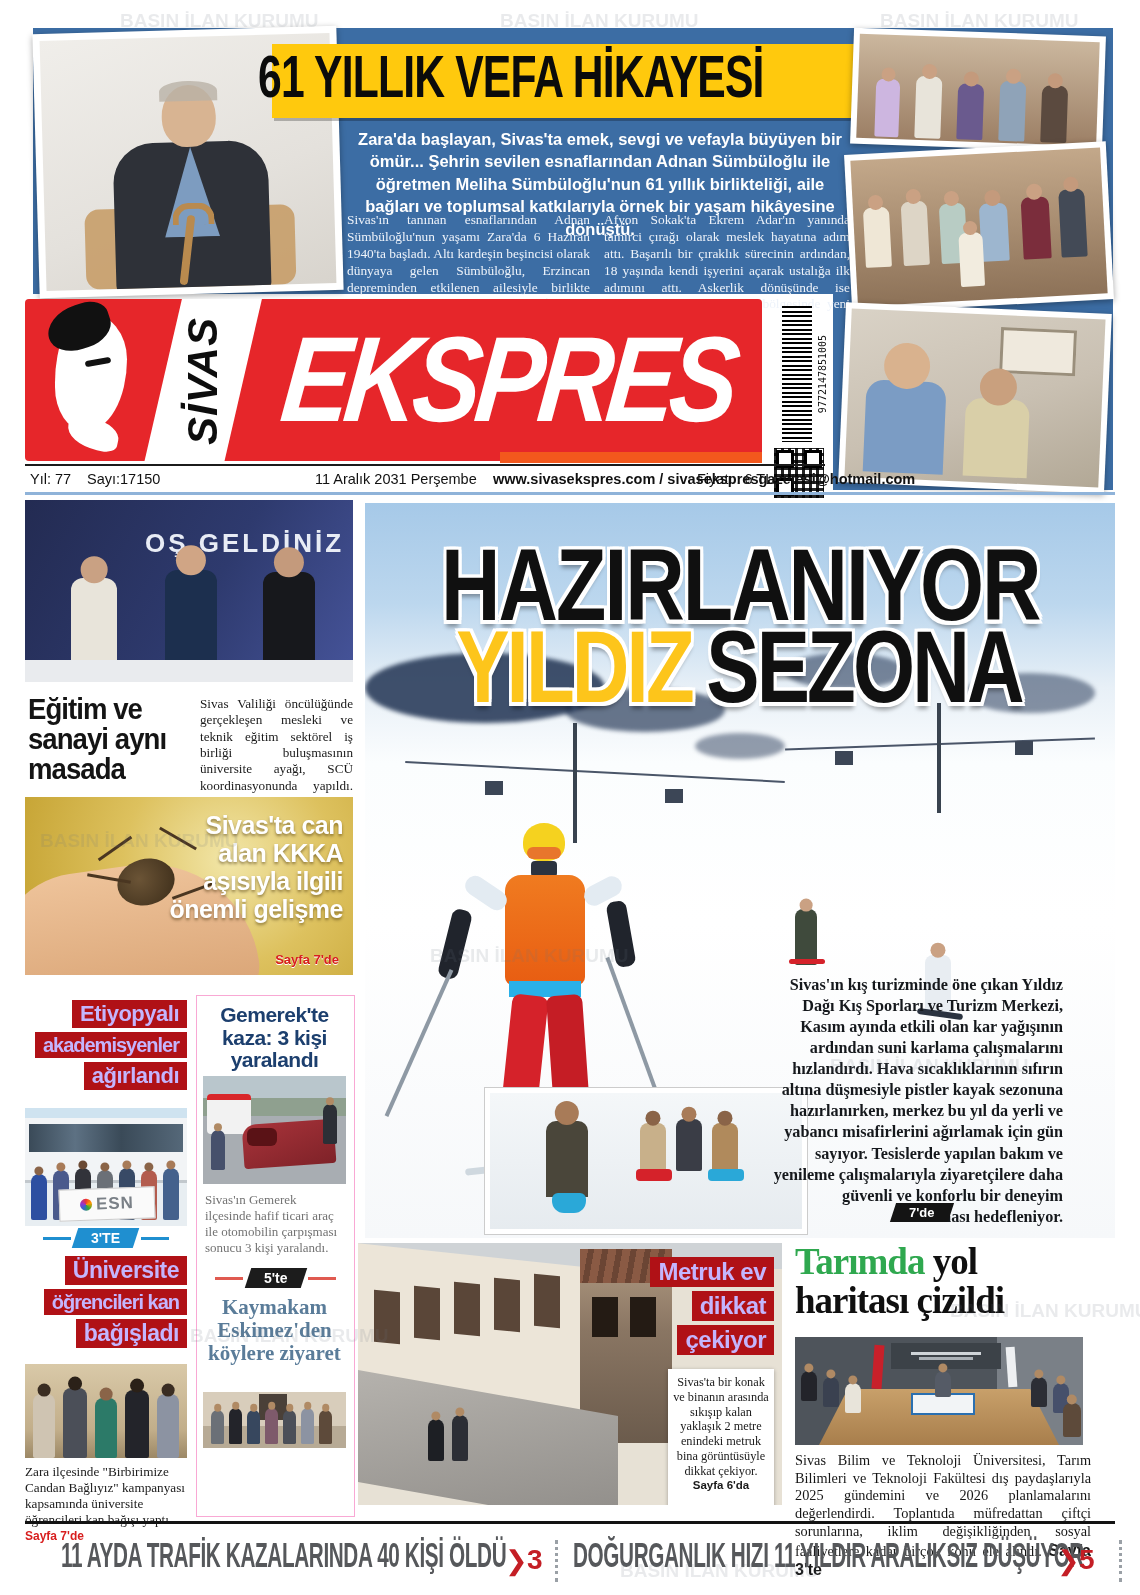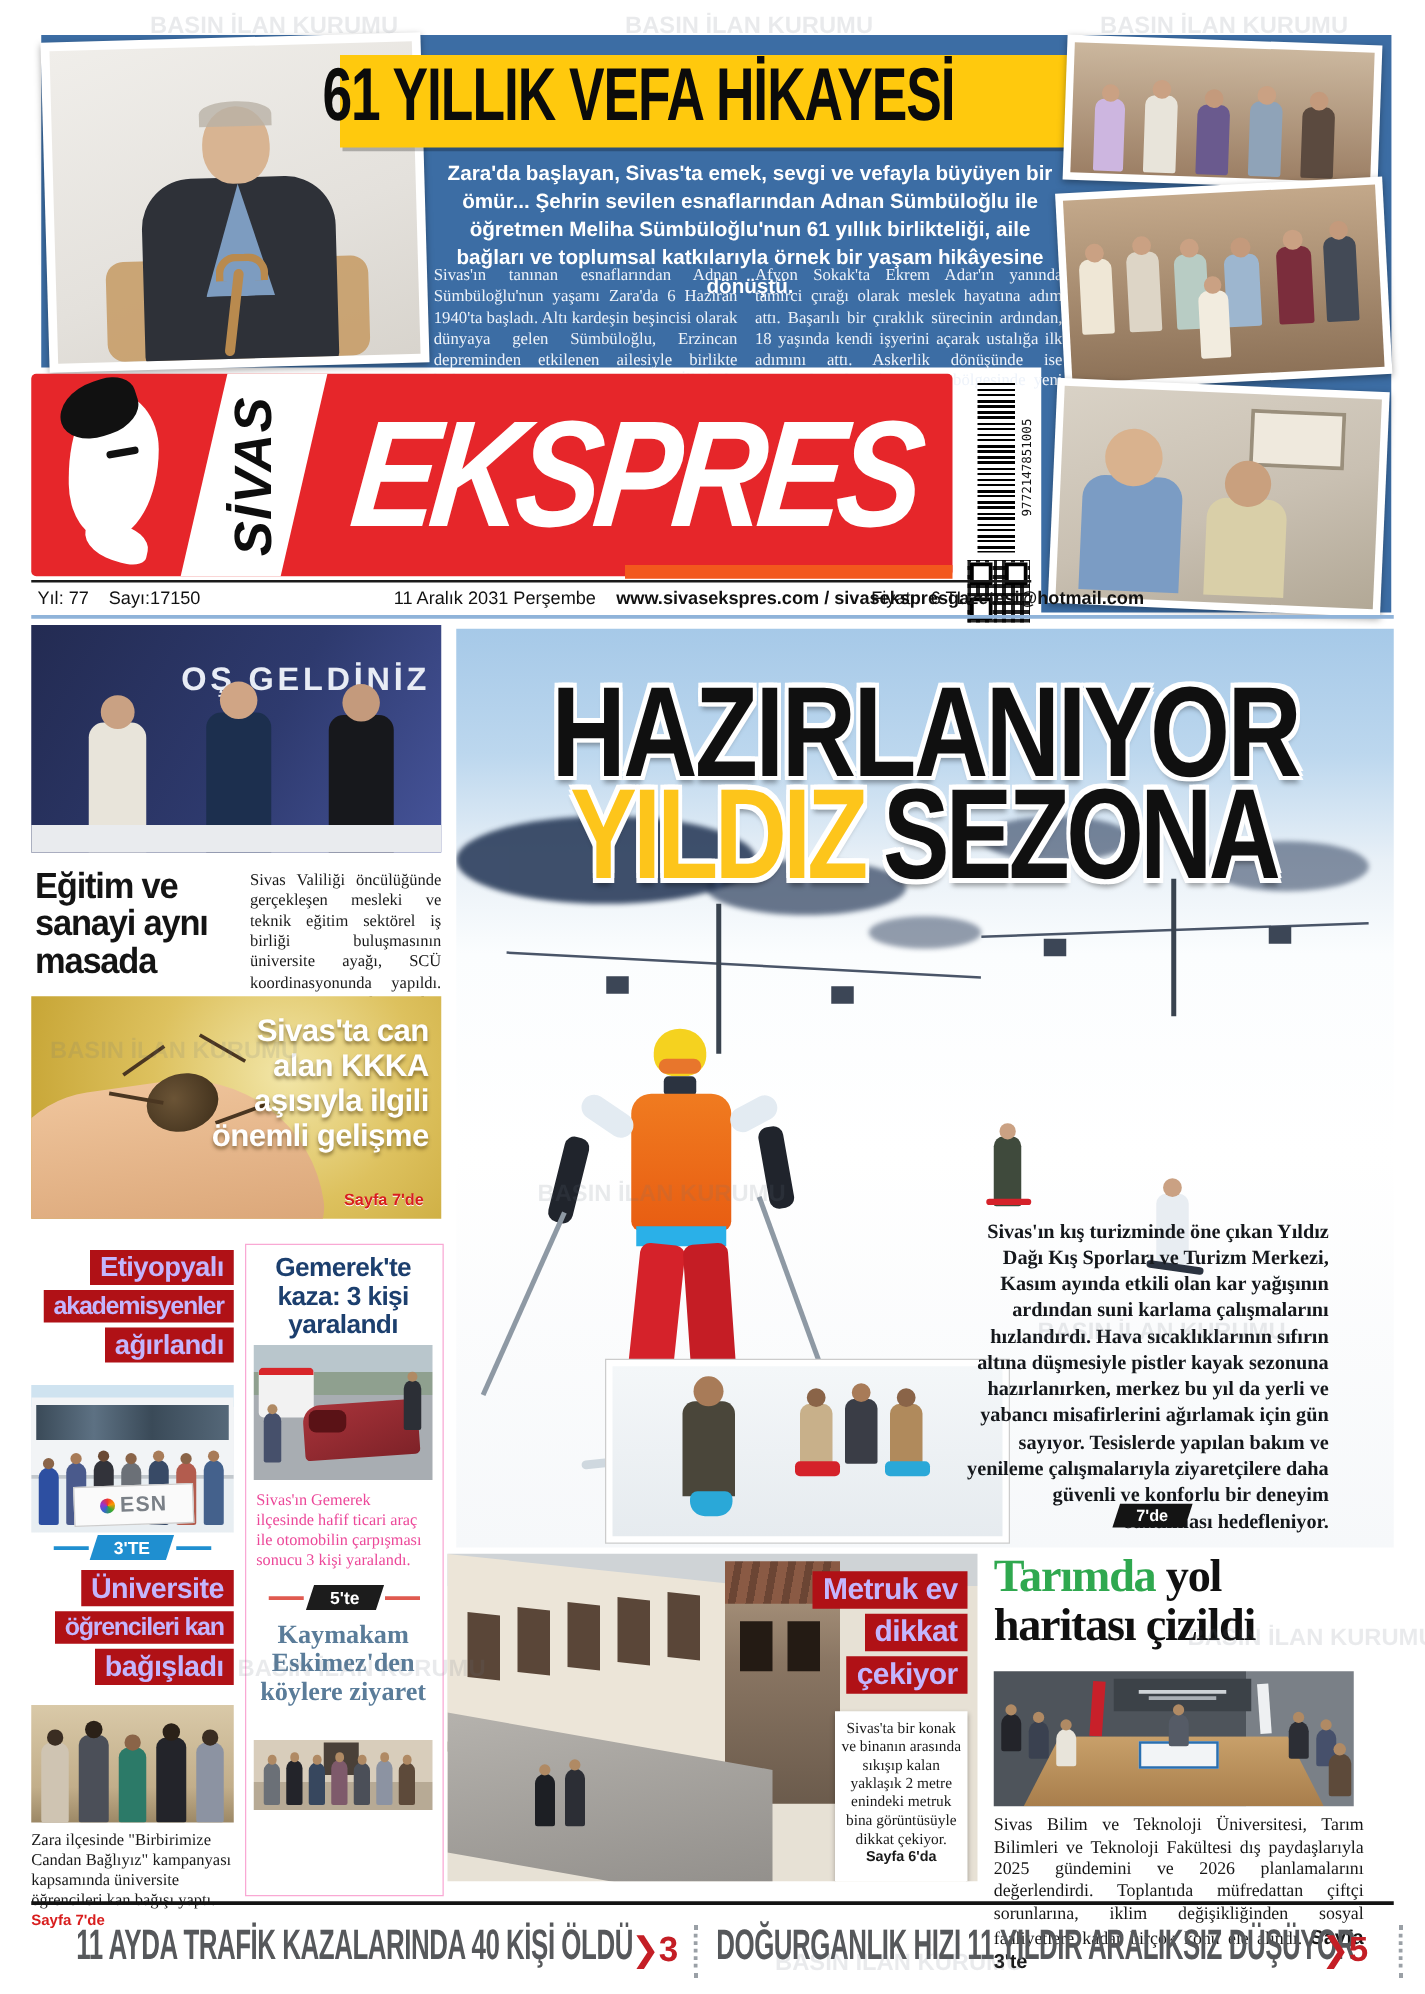--- a/index.html
+++ b/index.html
@@ -210,21 +210,21 @@
 
   <div class="abs" style="left:196px;top:995px;width:157px;height:520px;border:1px solid #f9a8d4;background:#fff;">
     <div class="abs" style="left:6px;top:8px;width:143px;text-align:center;color:#1c3f6e;font-weight:900;font-size:21px;line-height:1.08;letter-spacing:-.5px;">Gemerek'te kaza: 3 kişi yaralandı</div>
     <div class="photo" style="left:6px;top:80px;width:143px;height:108px;background:linear-gradient(180deg,#b9c6cc 0 22px,#8fa08f 22px 40px,#a8adb2 40px 100%);">
       <div class="abs" style="left:4px;top:18px;width:44px;height:34px;background:#f2f2f2;border-top:6px solid #d8262a;border-radius:4px;"></div>
       <div class="abs" style="left:40px;top:46px;width:92px;height:44px;background:linear-gradient(160deg,#a8333a,#7e2228);border-radius:14px 10px 4px 4px;transform:rotate(-4deg);"></div>
       <div class="abs" style="left:44px;top:52px;width:30px;height:18px;background:#5a1216;border-radius:6px;"></div>
       <div class="person" style="--c:#2c2f36;--s:#b08a64;left:120px;top:28px;width:14px;height:40px;"></div>
       <div class="person" style="--c:#46506b;--s:#b08a64;left:8px;top:54px;width:14px;height:40px;"></div>
     </div>
-    <div class="abs serif" style="left:8px;top:196px;width:140px;font-size:13px;line-height:1.22;color:#ec4899;">Sivas'ın Gemerek ilçesinde hafif ticari araç ile otomobilin çarpışması sonucu 3 kişi yaralandı.</div>
+    <div class="abs serif" style="left:8px;top:196px;width:140px;font-size:13px;line-height:1.22;color:#737373;">Sivas'ın Gemerek ilçesinde hafif ticari araç ile otomobilin çarpışması sonucu 3 kişi yaralandı.</div>
     <div class="abs" style="left:0;top:272px;width:157px;text-align:center;white-space:nowrap;">
       <span class="tagline" style="border-color:#e05a50;"></span>
       <span class="tag" style="background:#1c1c1c;"><span style="display:inline-block;transform:skewX(18deg);">5'te</span></span>
       <span class="tagline" style="border-color:#e05a50;"></span>
     </div>
     <div class="abs serif" style="left:6px;top:300px;width:143px;text-align:center;color:#5a7c99;font-weight:700;font-size:21px;line-height:1.1;">Kaymakam Eskimez'den köylere ziyaret</div>
     <div class="photo" style="left:6px;top:396px;width:143px;height:56px;background:linear-gradient(180deg,#d8cdbb 0 60%,#b7aa95 60% 100%);">
       <div class="abs" style="left:56px;top:2px;width:28px;height:26px;background:#4a4038;"></div>
       <div class="person" style="--c:#6b7077;--s:#b08a64;left:8px;top:18px;width:13px;height:34px;"></div>
       <div class="person" style="--c:#23242a;--s:#b08a64;left:26px;top:16px;width:13px;height:36px;"></div>

